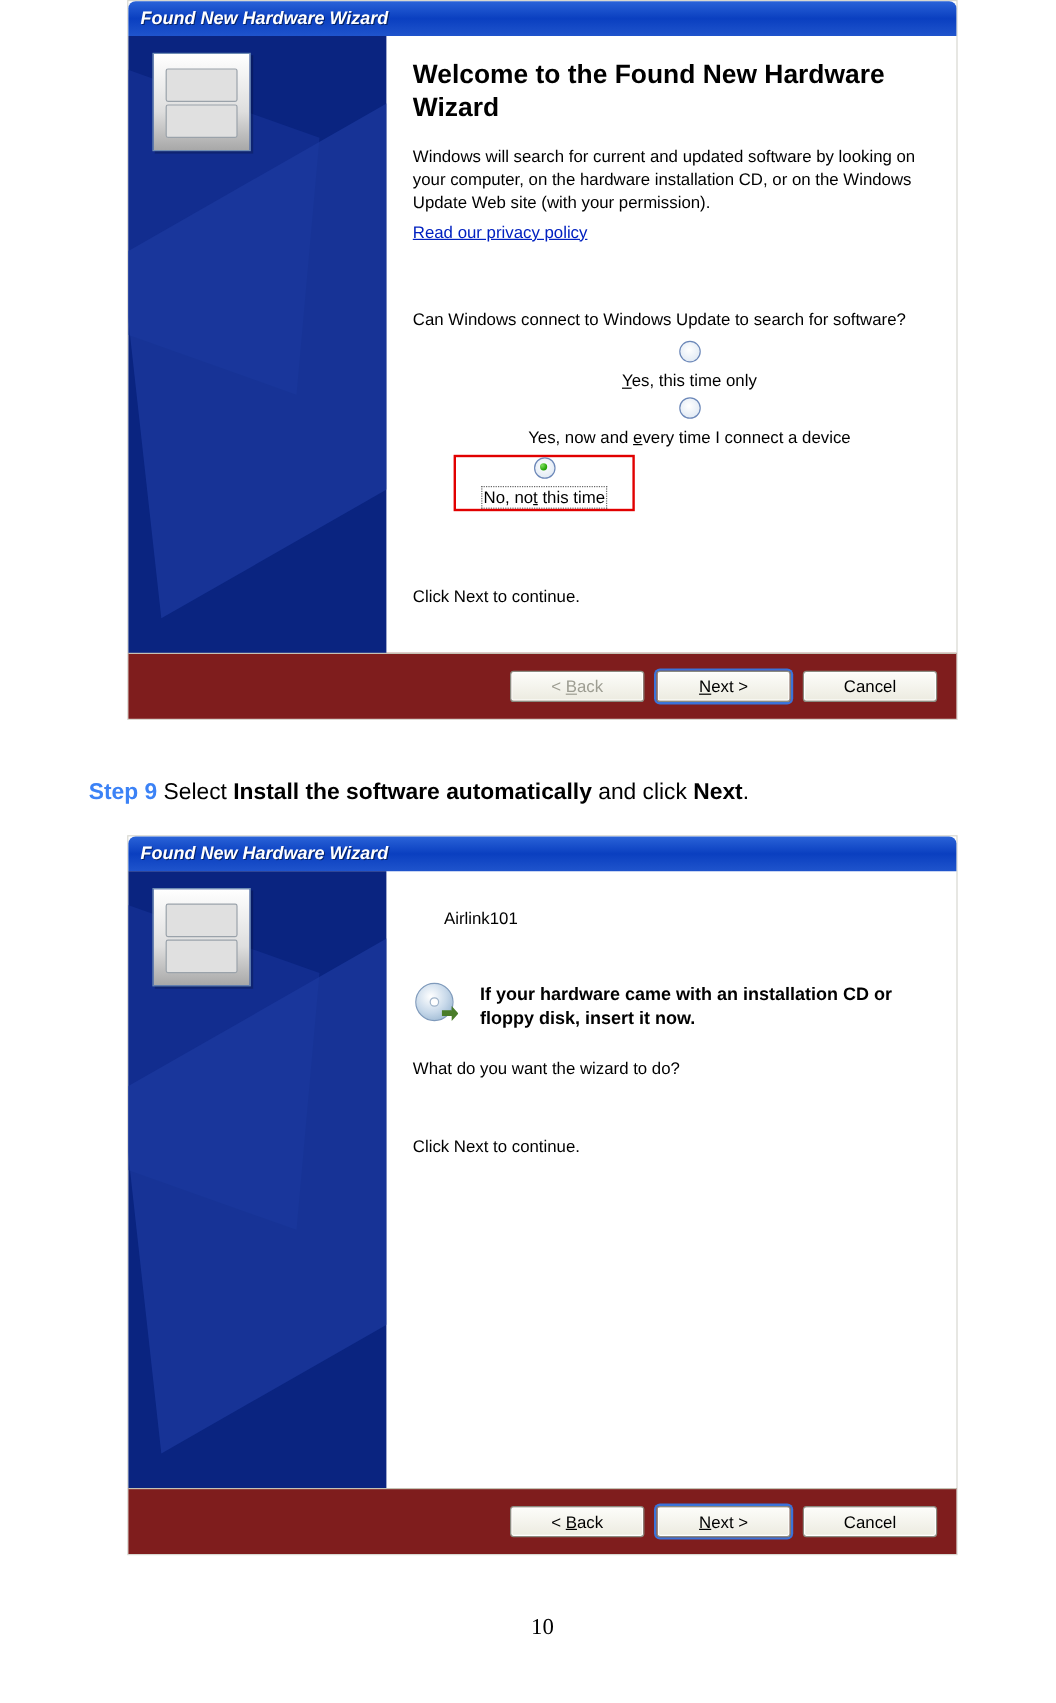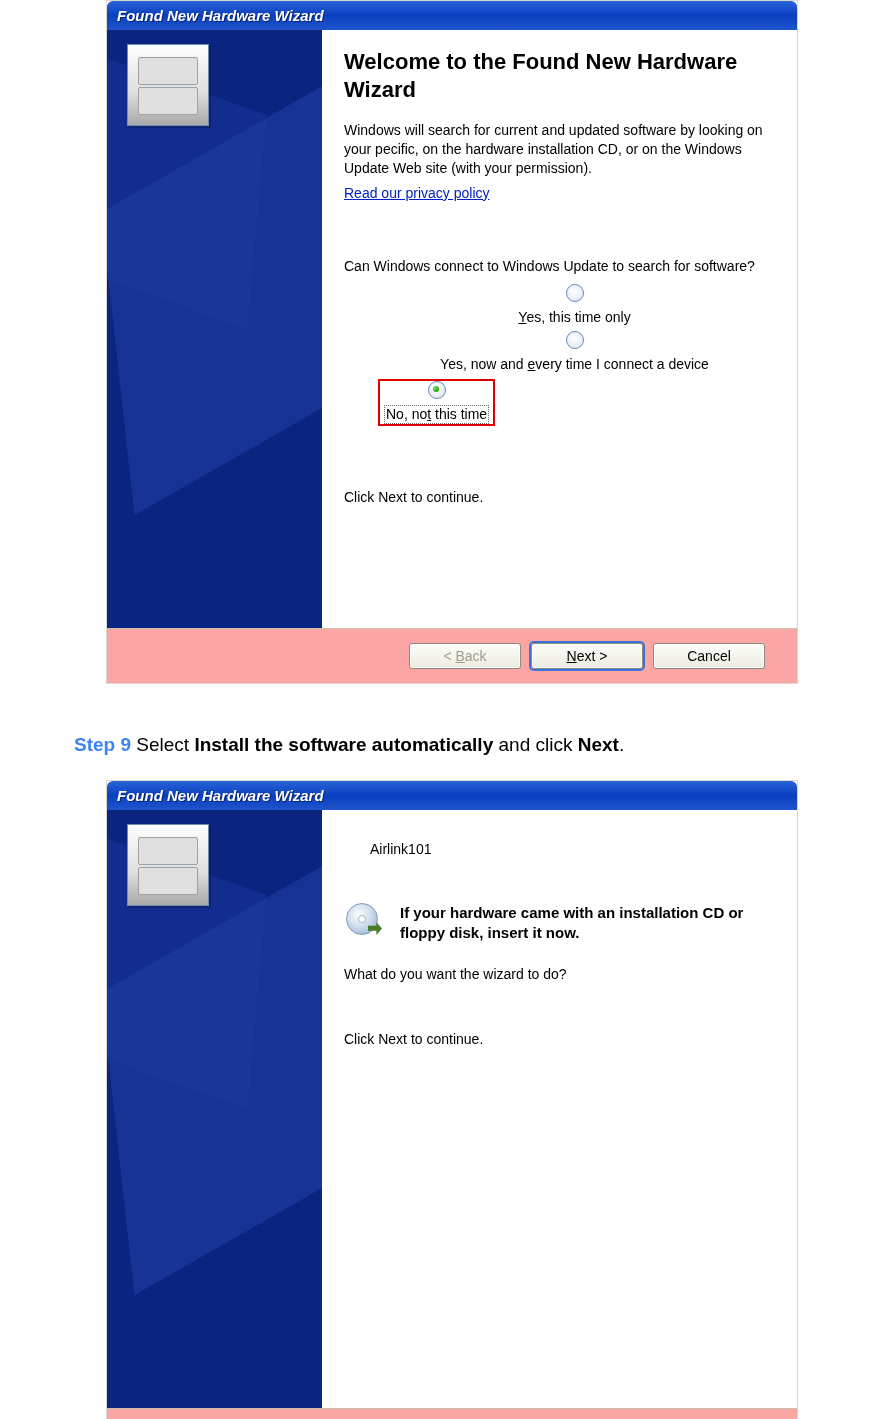--- a/index.html
+++ b/index.html
@@ -26,21 +26,21 @@
     font-size: 15px;
     padding: 6px 10px;
     font-style: italic;
     font-family: "Trebuchet MS", Tahoma, sans-serif;
     text-shadow: 1px 1px 0 #06246a;
     border-top-left-radius: 6px;
     border-top-right-radius: 6px;
   }
   .dialog-body {
     display: flex;
-    height: 598px;
+    height: 514px;
   }
   .side-graphic {
     width: 215px;
     background: #0a2480;
     position: relative;
     overflow: hidden;
   }
   .side-shape1 {
     position: absolute;
     left: 10px; top: 100px;
@@ -123,26 +123,26 @@
   }
   .radio.checked::after {
     content:"";
     position:absolute;
     left:4px; top:4px;
     width:6px; height:6px;
     background: radial-gradient(circle at 30% 30%, #7fe060, #1fa100 70%);
     border-radius:50%;
   }
   .radio-row .rb-label { font-size: 14px; }
-  .highlight-red { border: 2px solid #e10000; padding: 0px 4px; }
+  .highlight-red { border: 2px solid #e10000; padding: 0px 21px; }
   .dotted-focus { outline: 1px dotted #666; outline-offset: -1px; padding: 0 2px; }
   .button-bar {
-    background: #fca5a5;
+    background: #7f1d1d;
     border-top: 1px solid #c5c2b4;
-    padding: 14px 32px;
+    padding: 14px 16px;
     display: flex;
     justify-content: flex-end;
     gap: 10px;
   }
   .btn {
     width: 110px;
     padding: 4px 0;
     text-align: center;
     font-size: 14px;
     background: linear-gradient(to bottom,#fdfdfa,#ecebe0);
@@ -206,21 +206,21 @@
   <div class="dialog-wrap">
     <div class="titlebar">Found New Hardware Wizard</div>
     <div class="dialog-body">
       <div class="side-graphic">
         <div class="side-shape2"></div>
         <div class="side-shape1"></div>
         <div class="side-icon"></div>
       </div>
       <div class="content">
         <h2>Welcome to the Found New Hardware Wizard</h2>
-        <p>Windows will search for current and updated software by looking on your pecific, on the hardware installation CD, or on the Windows Update Web site (with your permission).</p>
+        <p>Windows will search for current and updated software by looking on your computer, on the hardware installation CD, or on the Windows Update Web site (with your permission).</p>
         <a class="link">Read our privacy policy</a>
         <p style="margin-top:24px;">Can Windows connect to Windows Update to search for software?</p>
         <div class="radio-group">
           <div class="radio-row">
             <span class="radio"></span>
             <span class="rb-label"><span class="u">Y</span>es, this time only</span>
           </div>
           <div class="radio-row">
             <span class="radio"></span>
             <span class="rb-label">Yes, now and <span class="u">e</span>very time I connect a device</span>

